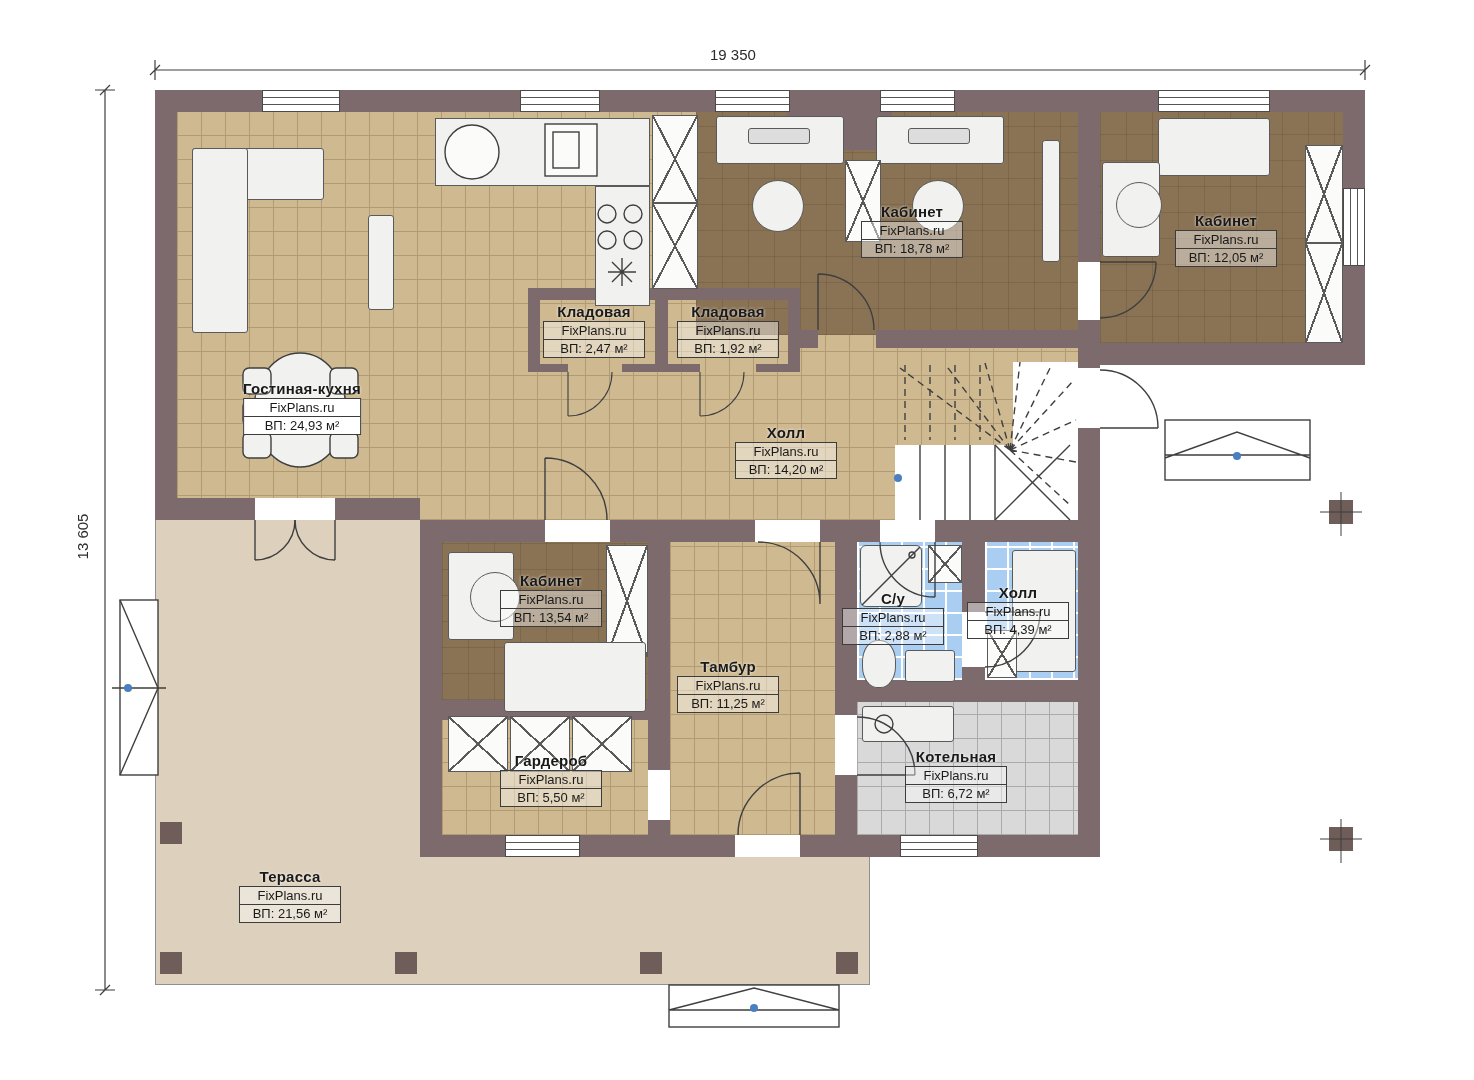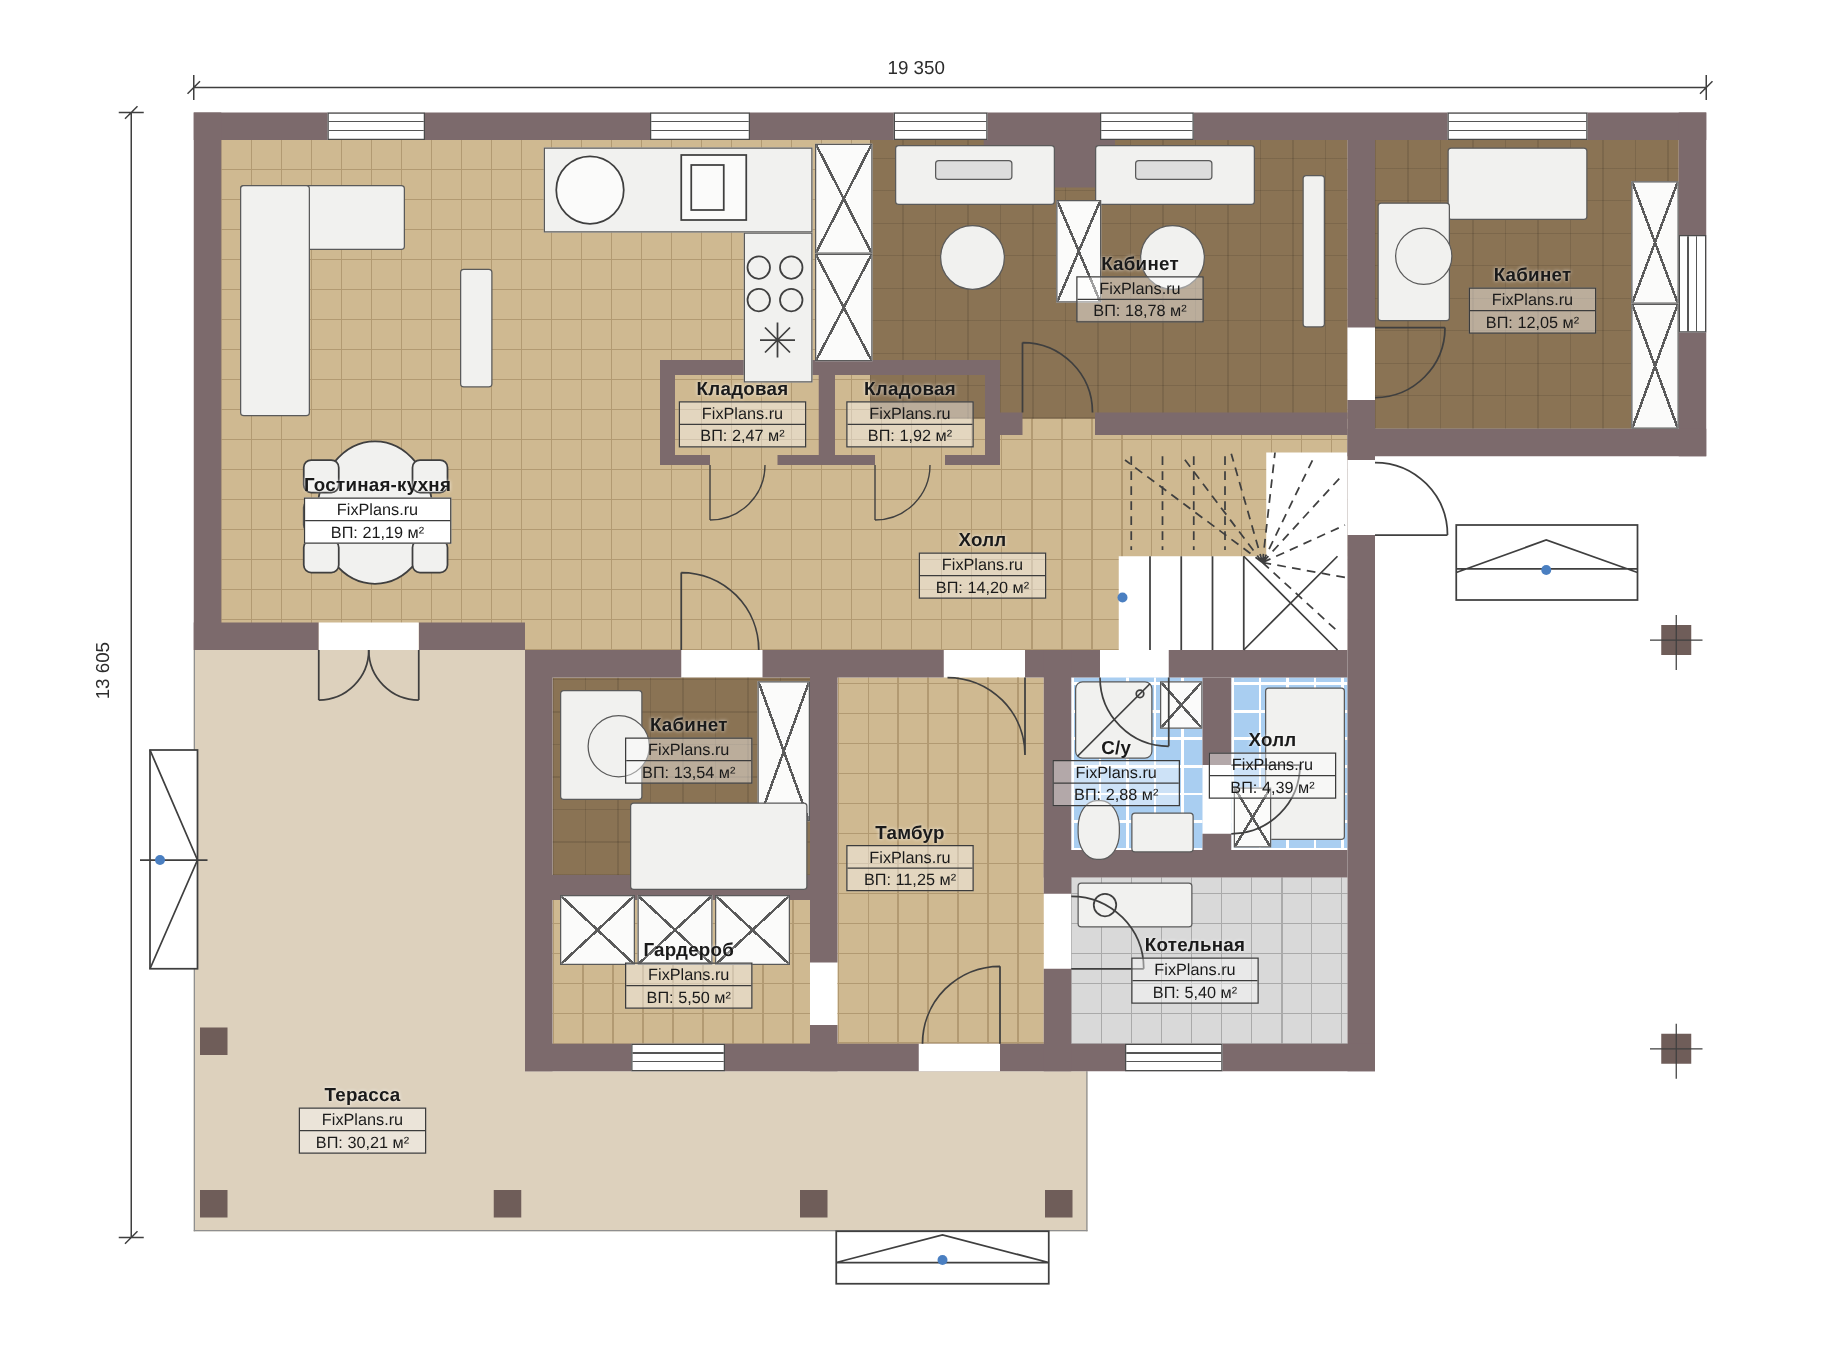--- a/index.html
+++ b/index.html
@@ -237,21 +237,21 @@
     </g>
   </svg>
 
   <div class="dim" style="left:710px;top:46px">19 350</div>
   <div class="dim dim-v" style="left:60px;top:528px">13 605</div>
 
   <div class="rlabel solid" style="left:302px;top:380px">
     <div class="rname">Гостиная-кухня</div>
     <div class="rbox">
         <div class="rbrand">FixPlans.ru</div>
-    <div class="rarea">ВП: 21,19 м²</div>
+    <div class="rarea">ВП: 24,93 м²</div>
       </div>
   </div>
   <div class="rlabel" style="left:912px;top:203px">
     <div class="rname">Кабинет</div>
     <div class="rbox">
         <div class="rbrand">FixPlans.ru</div>
     <div class="rarea">ВП: 18,78 м²</div>
       </div>
   </div>
   <div class="rlabel" style="left:1226px;top:212px">
@@ -314,24 +314,24 @@
     <div class="rname">Гардероб</div>
     <div class="rbox">
         <div class="rbrand">FixPlans.ru</div>
     <div class="rarea">ВП: 5,50 м²</div>
       </div>
   </div>
   <div class="rlabel" style="left:956px;top:748px">
     <div class="rname">Котельная</div>
     <div class="rbox">
         <div class="rbrand">FixPlans.ru</div>
-    <div class="rarea">ВП: 5,40 м²</div>
+    <div class="rarea">ВП: 6,72 м²</div>
       </div>
   </div>
   <div class="rlabel" style="left:290px;top:868px">
     <div class="rname">Терасса</div>
     <div class="rbox">
         <div class="rbrand">FixPlans.ru</div>
-    <div class="rarea">ВП: 30,21 м²</div>
+    <div class="rarea">ВП: 21,56 м²</div>
       </div>
   </div>
 
 </div>
 
 </body></html>

